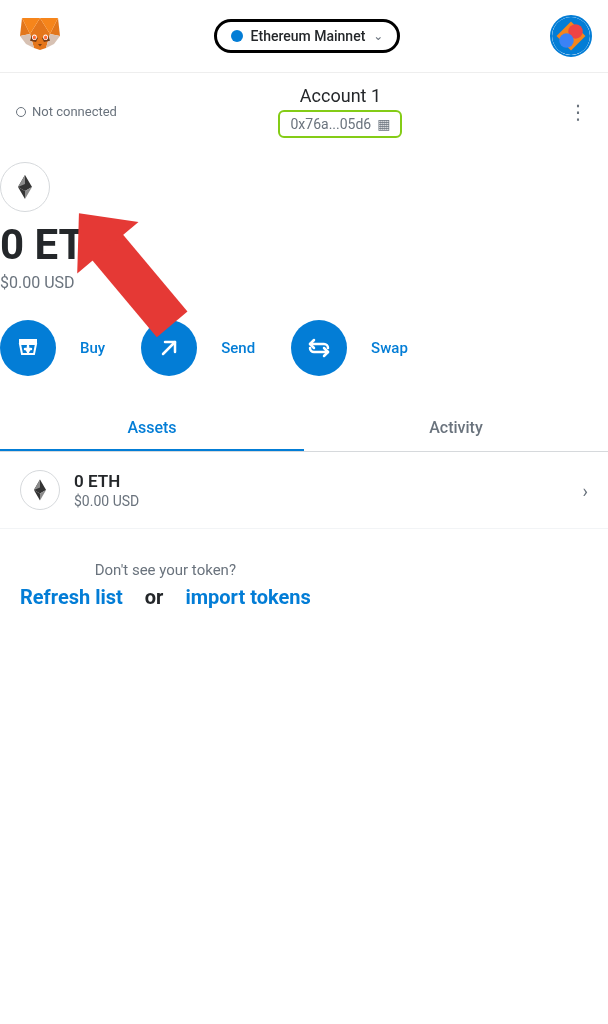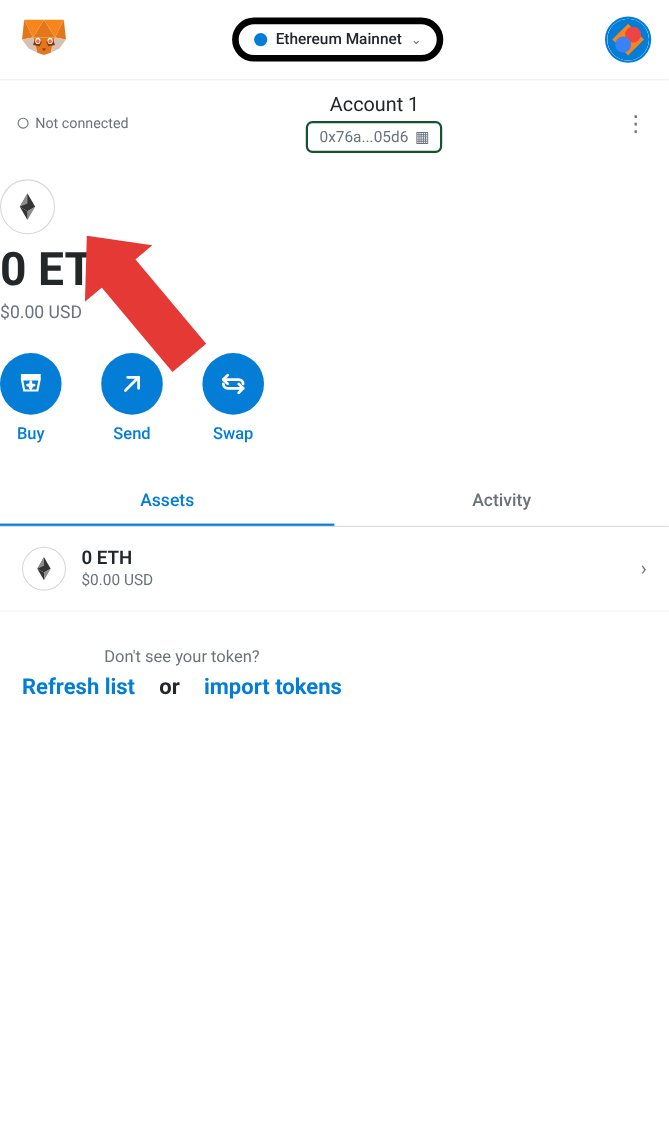--- a/index.html
+++ b/index.html
@@ -24,21 +24,21 @@
 
     .metamask-logo {
       width: 48px;
       height: 48px;
     }
 
     .network-selector {
       display: flex;
       align-items: center;
       gap: 8px;
-      border: 6px solid #000000;
+      border: 3px solid #000000;
       border-radius: 20px;
       padding: 6px 14px;
       cursor: pointer;
       background: #fff;
     }
 
     .network-dot {
       width: 12px;
       height: 12px;
       border-radius: 50%;
@@ -99,21 +99,21 @@
     .account-name {
       font-size: 18px;
       font-weight: 400;
       color: #24272a;
     }
 
     .address-box {
       display: flex;
       align-items: center;
       gap: 6px;
-      border: 2px solid #14532d;
+      border: 2px solid #84cc16;
       border-radius: 6px;
       padding: 4px 10px;
       cursor: pointer;
     }
 
     .address-text {
       font-size: 14px;
       color: #6a737d;
     }
 
@@ -166,23 +166,22 @@
     
     .action-buttons {
       display: flex;
       gap: 36px;
       align-items: center;
       margin-bottom: 28px;
     }
 
     .action-btn {
       display: flex;
-      flex-direction: column;
-      align-items: center;
-      gap: 8px;
+      align-items: center;
+      gap: 24px;
       cursor: pointer;
     }
 
     .action-btn-circle {
       width: 56px;
       height: 56px;
       border-radius: 50%;
       background: #037dd6;
       display: flex;
       align-items: center;

